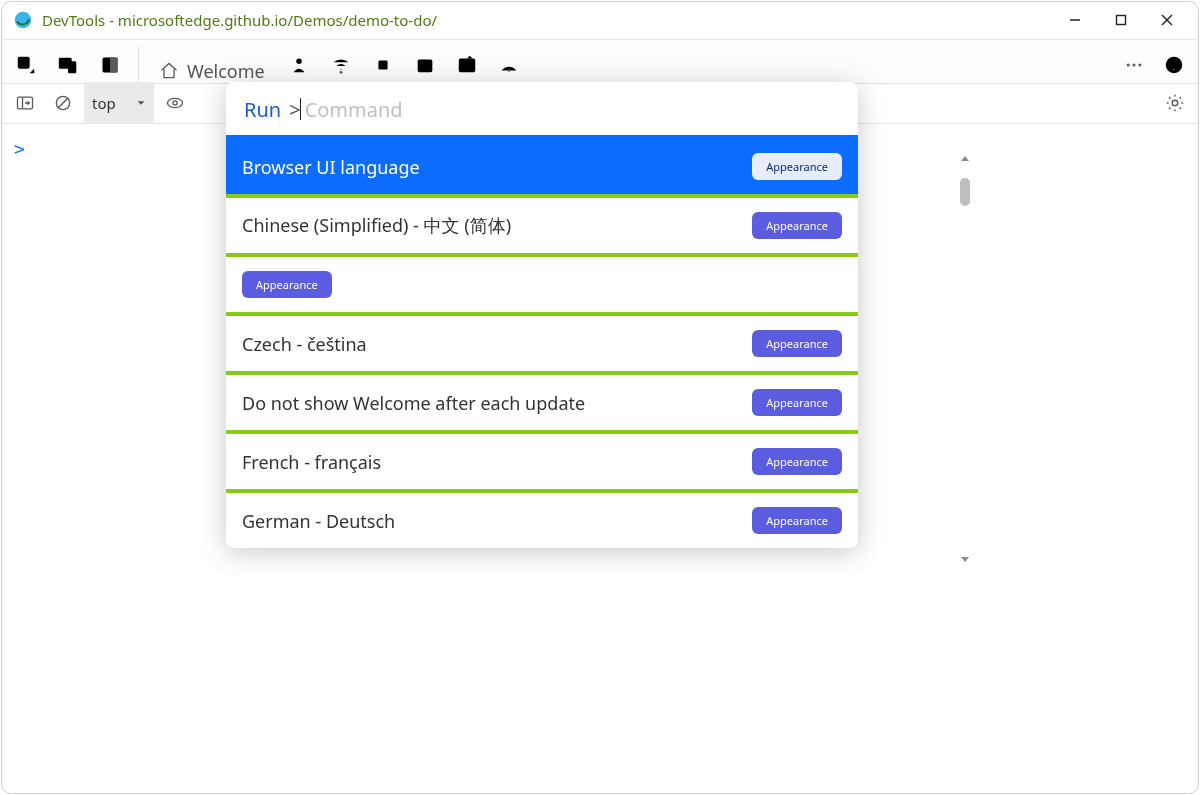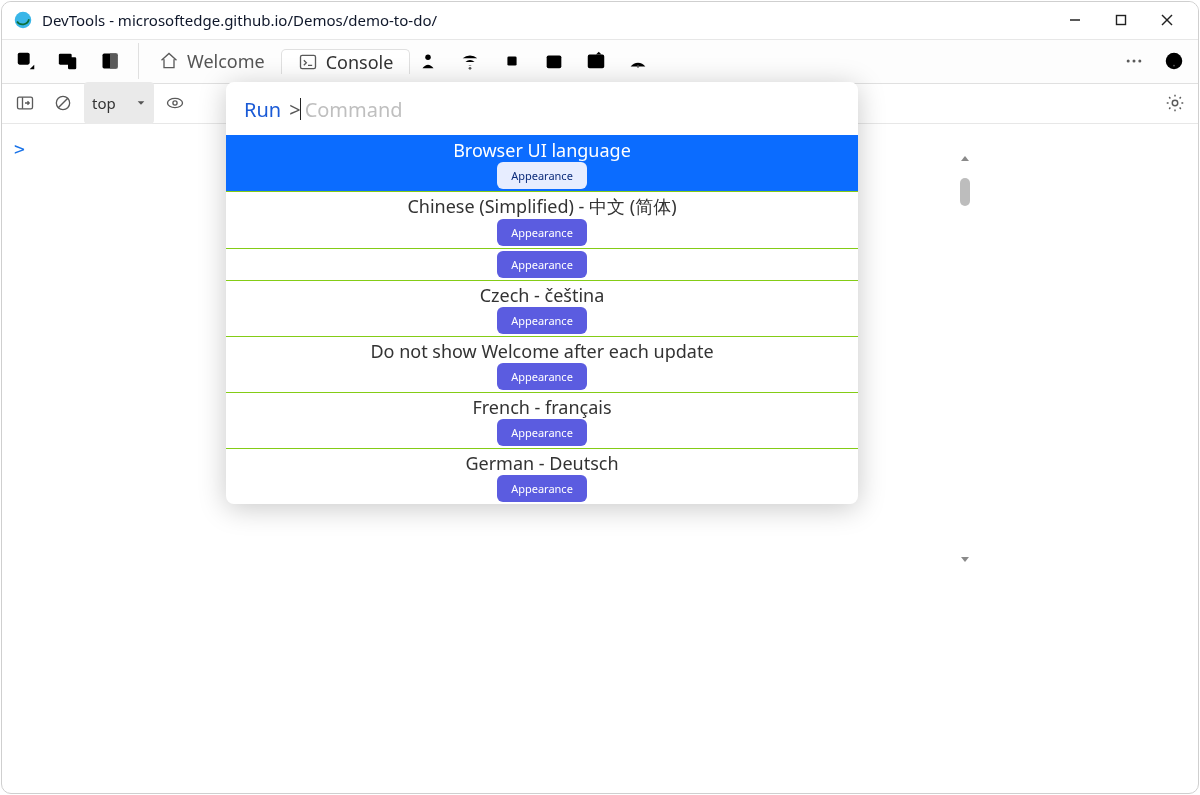--- a/index.html
+++ b/index.html
@@ -1,31 +1,31 @@
 <!DOCTYPE html>
 <html><head>
 <meta charset="utf-8">
 <style>
 * { box-sizing: border-box; margin: 0; padding: 0; font-family: "Segoe UI", system-ui, -apple-system, sans-serif; }
 body { background: #fff; width: 1200px; height: 795px; overflow: hidden; position: relative; }
 
 
 .titlebar { height: 38px; display: flex; align-items: center; padding: 0 8px; border-bottom: 1px solid #e7e7e7; background: #fff; border-radius: 8px 8px 0 0; }
 .titlebar .appicon { width: 18px; height: 18px; margin-right: 10px; margin-left: 4px; display:flex; align-items:center; justify-content:center; }
-.titlebar .title { font-size: 15px; color: #0f172a; flex: 1; }
+.titlebar .title { font-size: 15px; color: #4d7c0f; flex: 1; }
 .winbtns { display: flex; gap: 0; }
 .winbtn { width: 46px; height: 30px; display: flex; align-items: center; justify-content: center; color:#222; }
 .winbtn svg { width: 12px; height: 12px; }
 
 
 .icon { display:inline-flex; align-items:center; justify-content:center; }
 .icon svg { stroke: #5a5a5a; fill: none; stroke-width: 1.6; }
 
 
-.tabstrip { height: 44px; display:flex; align-items:center; border-bottom: 1px solid #e0e0e0; background:#fdfdfd; padding-left: 6px; }
+.tabstrip { height: 44px; display:flex; align-items:flex-end; border-bottom: 1px solid #e0e0e0; background:#fdfdfd; padding-left: 6px; }
 .tabstrip .leftgroup { display:flex; align-items:center; gap:6px; padding-right: 10px; border-right:1px solid #e0e0e0; margin-right:4px;}
 .tabstrip .tool { width:36px; height:36px; display:flex; align-items:center; justify-content:center; border-radius:4px; }
 .tabstrip .tab { display:flex; align-items:center; gap:8px; padding: 0 16px; color:#555; font-size:18px; position:relative; }
 .tabstrip .tab.active { background:#fff; border-top:1px solid #e0e0e0; border-left:1px solid #e0e0e0; border-right:1px solid #e0e0e0; border-radius:5px 5px 0 0; margin-bottom:-1px; color:#333;}
 .tabstrip .iconrow { display:flex; align-items:center; gap:6px; }
 .tabstrip .iconbtn { width:36px; height:36px; display:flex; align-items:center; justify-content:center; }
 .tabstrip .spacer { flex:1; }
 .tabstrip .rightgroup { display:flex; align-items:center; gap:4px; padding-right:6px; }
 
 
@@ -43,21 +43,21 @@
 .outerframe { border:1px solid #cfcfcf; border-radius:10px; width:1198px; height:793px; margin:1px; overflow:hidden; position:relative; display:flex; flex-direction:column; }
 
 
 .cmdmenu { position:absolute; left:226px; top:82px; width:632px; background:#fff; border-radius:8px; box-shadow: 0 4px 28px rgba(0,0,0,0.22); z-index:50; overflow:hidden; }
 .cmdheader { display:flex; align-items:center; padding: 14px 18px 12px 18px; font-size:20px; gap:2px;}
 .cmdheader .runlbl { color:#1a5ad6; }
 .cmdheader .gt { color:#555; margin: 0 2px 0 6px; }
 .cmdheader .placeholder { color:#bfbfbf; position:relative;text-align:right; }
 .cmdheader .cursor { position:absolute; left:-5px; top:2px; width:1.5px; height:22px; background:#222; }
 .cmdlist { max-height: 445px; overflow:hidden; position:relative; }
-.cmditem { display:flex; align-items:center; justify-content:space-between; padding: 2px 16px; border-top:1px solid #84cc16; font-size:18px; color:#333;flex-direction:column;}
+.cmditem { display:flex; align-items:center; justify-content:space-between; padding: 14px 16px; border-top:4px solid #84cc16; font-size:18px; color:#333;}
 .cmditem.selected { background:#0b6cff; color:#fff; border-top-color:#0b6cff;}
 .cmditem .badge { background:#5b5ce0; color:#fff; border-radius:6px; padding:6px 14px; font-size:11px; }
 .cmditem.selected .badge { background:#e7edff; color:#0b2b7a; }
 
 
 .extscroll { position:absolute; left: 956px; top: 148px; width: 18px; height: 422px; display:flex; flex-direction:column; align-items:center; justify-content:space-between; color:#888; }
 .extscroll .arrow svg { width:12px; height:12px; fill:#8a8a8a; }
 .extscroll .thumb { width:10px; height:28px; background:#bdbdbd; border-radius:5px; margin-top:4px;}
 .extscroll .arrowgroup-top { display:flex; flex-direction:column; align-items:center; gap:4px;}
 </style>
@@ -116,29 +116,20 @@
         </div>
     </div>
 
     <div class="tab">
       <span class="icon">
           <svg width="20" height="20" viewBox="0 0 24 24">
             <path d="M3 11 L12 3 L21 11 M6 10 V20 H18 V10"></path>
           </svg>
         </span>
       <span>Welcome</span>
-    </div>
-    <div class="tab active">
-      <span class="icon">
-          <svg width="20" height="20" viewBox="0 0 24 24">
-            <rect x="3" y="4" width="18" height="16" rx="2"></rect>
-            <path d="M7 10 L10 13 L7 16 M12 16 H17"></path>
-          </svg>
-        </span>
-      <span>Console</span>
     </div>
 
     <div class="iconrow">
       <div class="iconbtn">
           <svg width="22" height="22" viewBox="0 0 24 24">
             <circle cx="12" cy="8" r="3"></circle>
             <path d="M9 8 H4 M20 8 H15 M8 18 a5 5 0 0 1 8 0 M6 20 a7 7 0 0 1 12 0"></path>
             <path d="M12 5 V2 M12 11 V13"></path>
           </svg>
         </div>

